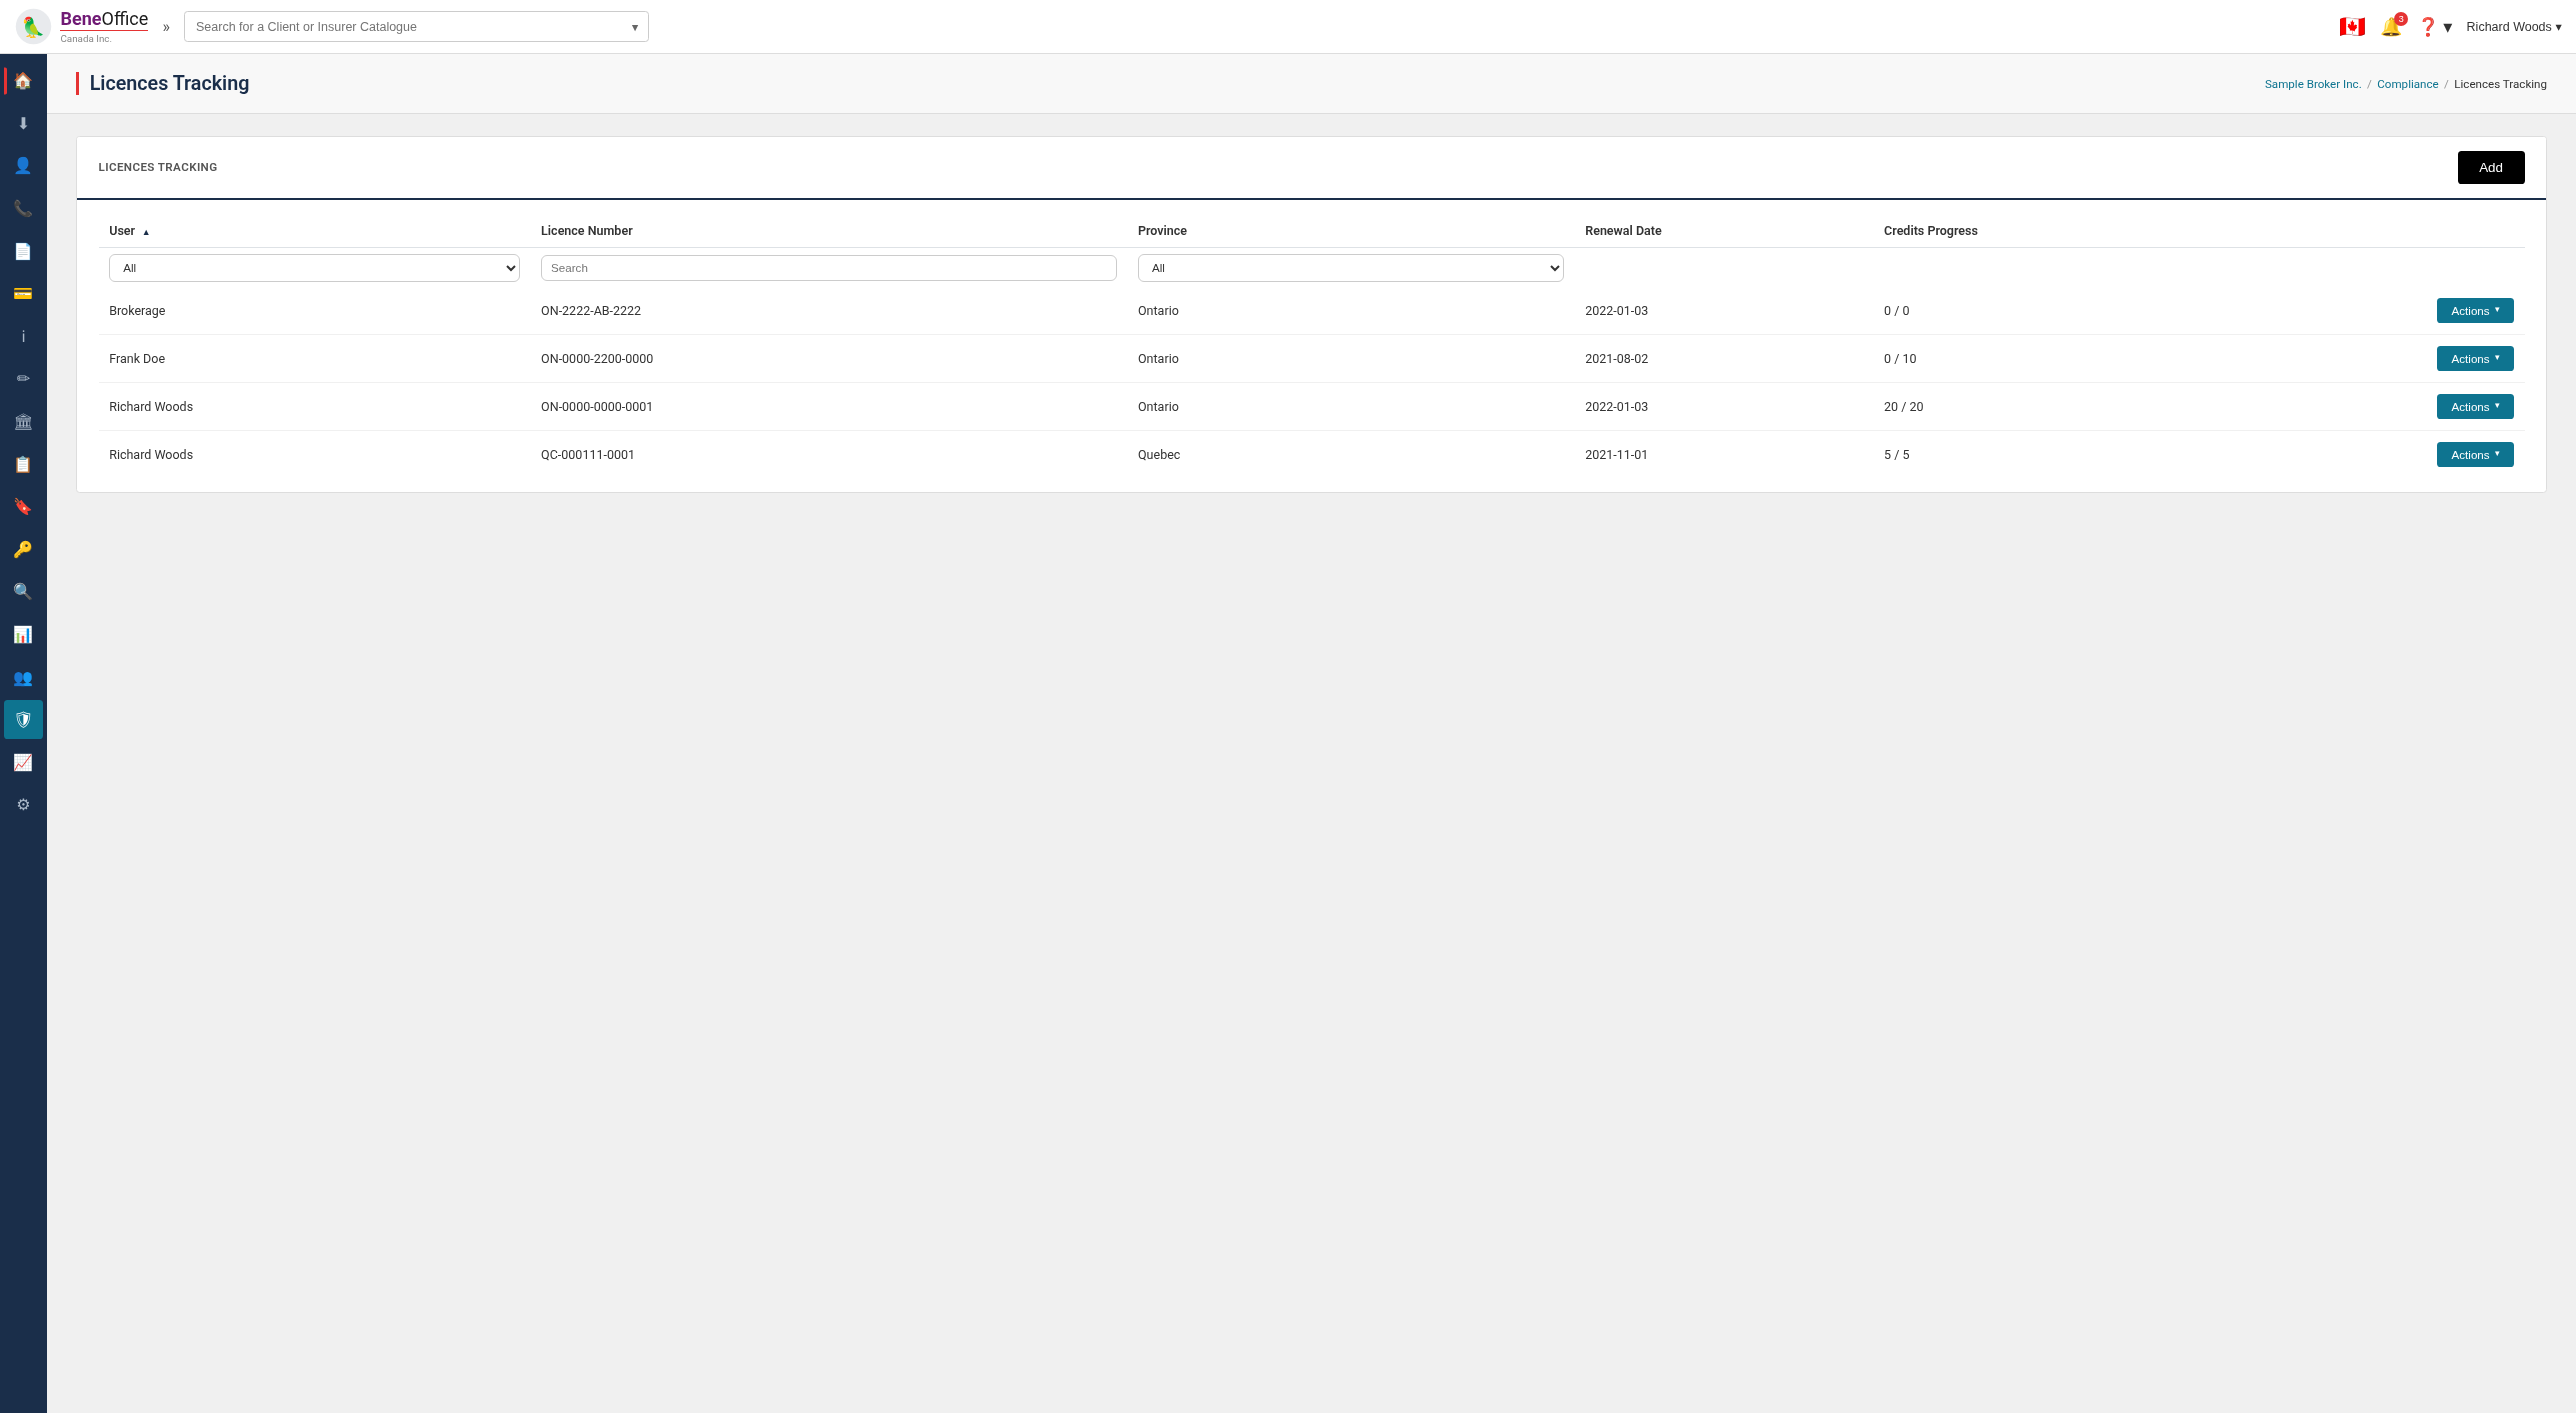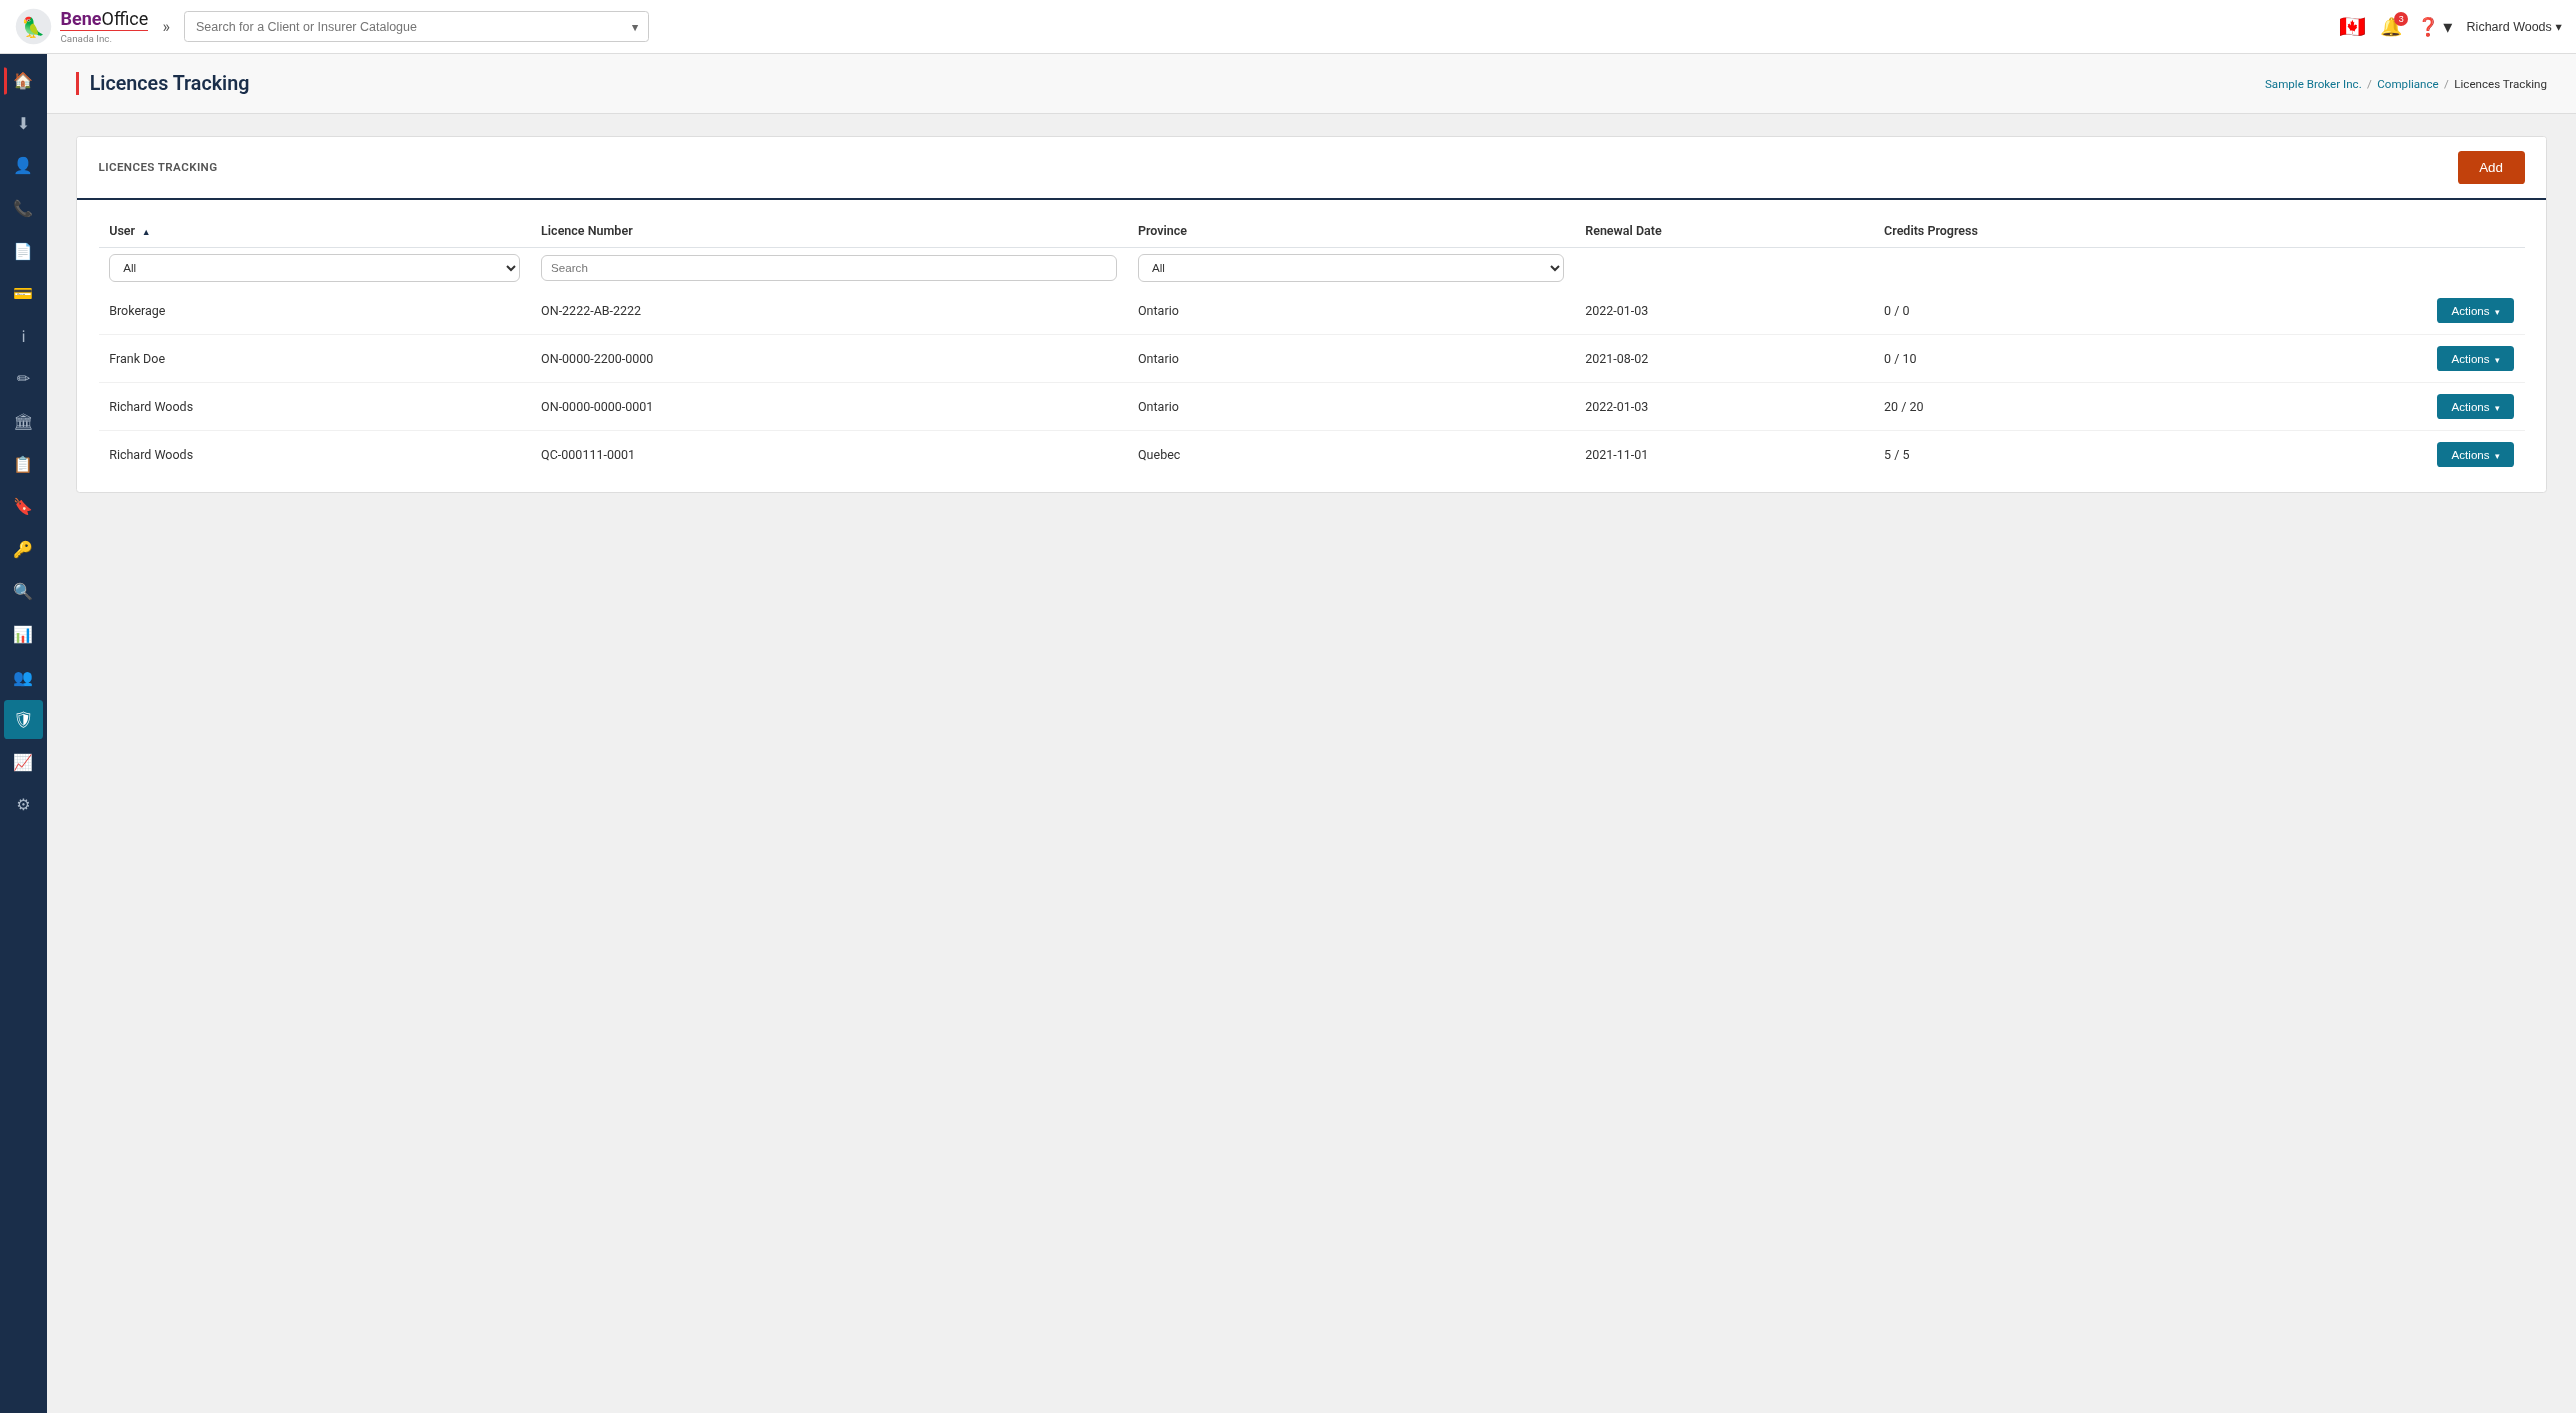--- a/index.html
+++ b/index.html
@@ -215,21 +215,21 @@
     }
     .card-header-title {
       font-size: 11.6px;
       font-weight: 600;
       color: #555;
       letter-spacing: 0.4px;
       text-transform: uppercase;
     }
 
     .btn-add {
-      background: #c2410c;
+      background: #000000;
       color: #fff;
       border: none;
       border-radius: 3.6px;
       padding: 9px 21.5px;
       font-size: 13.4px;
       cursor: pointer;
       font-weight: 500;
     }
 
     
@@ -282,21 +282,21 @@
 
     .btn-actions {
       background: #0e7490;
       color: #fff;
       border: none;
       border-radius: 3.6px;
       padding: 6.3px 14.3px;
       font-size: 11.6px;
       cursor: pointer;
       display: inline-flex;
-      align-items: flex-end;
+      align-items: flex-start;
       gap: 5.4px;
     }
     .btn-actions .caret { font-size: 9px; }
 
     
     .footer {
       text-align: center;
       padding: 21.5px;
       color: #888;
       font-size: 11.6px;

